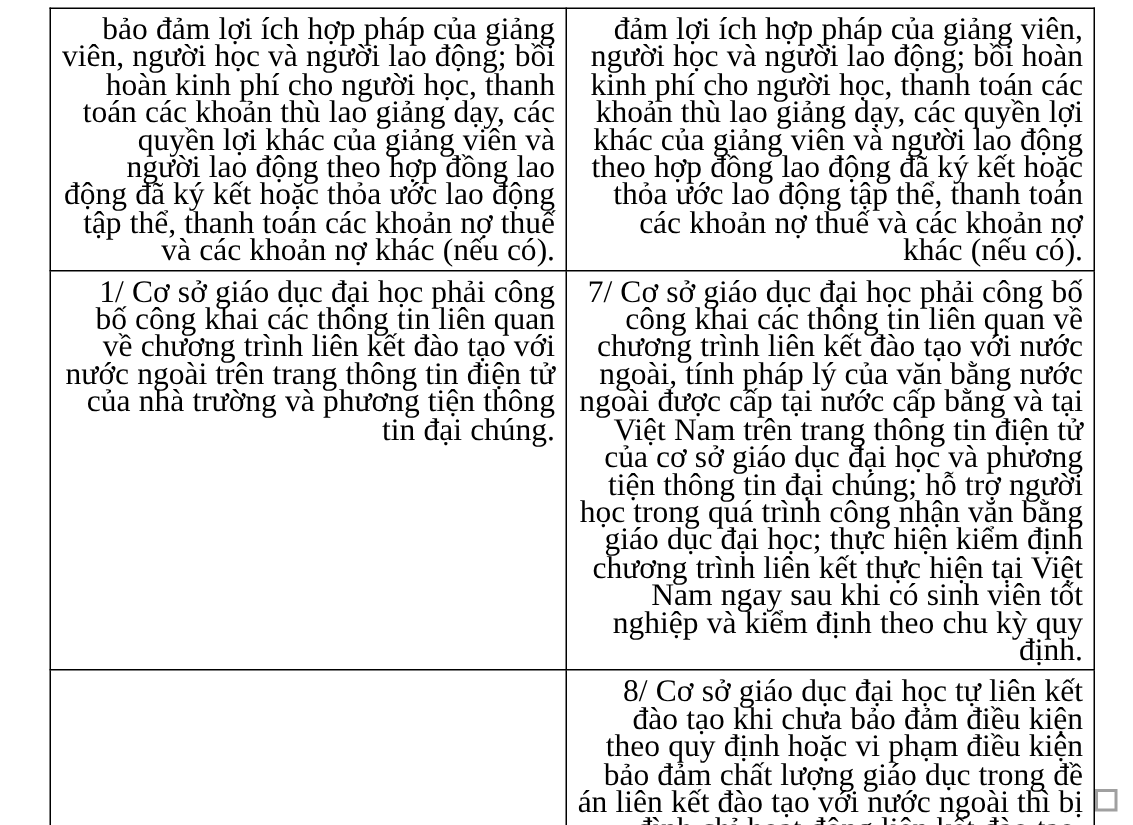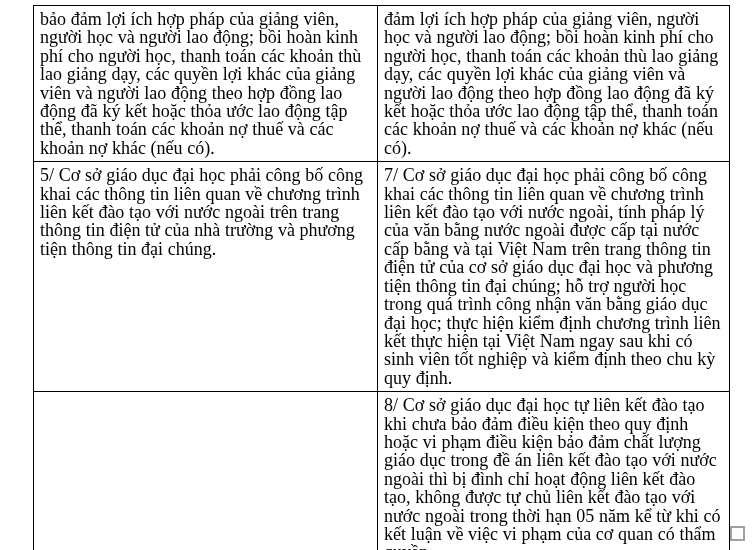--- a/index.html
+++ b/index.html
@@ -23,23 +23,23 @@
     width: 696px;
     border-collapse: collapse;
     table-layout: fixed;
   }
   table.doc-table col.c1 { width: 344px; }
   table.doc-table col.c2 { width: 352px; }
   table.doc-table td {
     border: 1px solid #000000;
     vertical-align: top;
     padding: 4px 7px 4px 6px;
-    font-size: 18px;
+    font-size: 21px;
     line-height: 18.4px;
-    text-align: left;
+    text-align: right;
     word-spacing: 0.2px;
   }
   tr.r1 { height: 141px; }
   tr.r2 { height: 216px; }
   tr.r3 { height: 163px; }
   td.vmid { vertical-align: middle; }
   .italic-run { }
   .resize-handle {
     position: absolute;
     left: 730px;
@@ -60,21 +60,21 @@
     <colgroup>
       <col class="c1">
       <col class="c2">
     </colgroup>
     <tbody>
       <tr class="r1">
         <td><span>bảo đảm lợi ích hợp pháp của giảng viên, người học và người lao động; bồi hoàn kinh phí cho người học, thanh toán các khoản thù lao giảng dạy, các quyền lợi khác của giảng viên và người lao động theo hợp đồng lao động đã ký kết hoặc thỏa ước lao động tập thể, thanh toán các khoản nợ thuế và các khoản nợ khác (</span><span class="italic-run">nếu có</span><span>).</span></td>
         <td><span>đảm lợi ích hợp pháp của giảng viên, người học và người lao động; bồi hoàn kinh phí cho người học, thanh toán các khoản thù lao giảng dạy, các quyền lợi khác của giảng viên và người lao động theo hợp đồng lao động đã ký kết hoặc thỏa ước lao động tập thể, thanh toán các khoản nợ thuế và các khoản nợ khác (</span><span class="italic-run">nếu có</span><span>).</span></td>
       </tr>
       <tr class="r2">
-        <td class="vmid"><span>5/ Cơ sở giáo dục đại học phải công bố công khai các thông tin liên quan về chương trình liên kết đào tạo với nước ngoài trên trang thông tin điện tử của nhà trường và phương tiện thông tin đại chúng.</span></td>
+        <td class="vmid"><span>1/ Cơ sở giáo dục đại học phải công bố công khai các thông tin liên quan về chương trình liên kết đào tạo với nước ngoài trên trang thông tin điện tử của nhà trường và phương tiện thông tin đại chúng.</span></td>
         <td><span>7/ Cơ sở giáo dục đại học phải công bố công khai các thông tin liên quan về chương trình liên kết đào tạo với nước ngoài, tính pháp lý của văn bằng nước ngoài được cấp tại nước cấp bằng và tại Việt Nam trên trang thông tin điện tử của cơ sở giáo dục đại học và phương tiện thông tin đại chúng; hỗ trợ người học trong quá trình công nhận văn bằng giáo dục đại học; thực hiện kiểm định chương trình liên kết thực hiện tại Việt Nam ngay sau khi có sinh viên tốt nghiệp và kiểm định theo chu kỳ quy định.</span></td>
       </tr>
       <tr class="r3">
         <td><span></span></td>
         <td><span>8/ Cơ sở giáo dục đại học tự liên kết đào tạo khi chưa bảo đảm điều kiện theo quy định hoặc vi phạm điều kiện bảo đảm chất lượng giáo dục trong đề án liên kết đào tạo với nước ngoài thì bị đình chỉ hoạt động liên kết đào tạo, không được tự chủ liên kết đào tạo với nước ngoài trong thời hạn 05 năm kể từ khi có kết luận về việc vi phạm của cơ quan có thẩm quyền.</span></td>
       </tr>
     </tbody>
   </table>
 
   <div class="resize-handle"></div>

